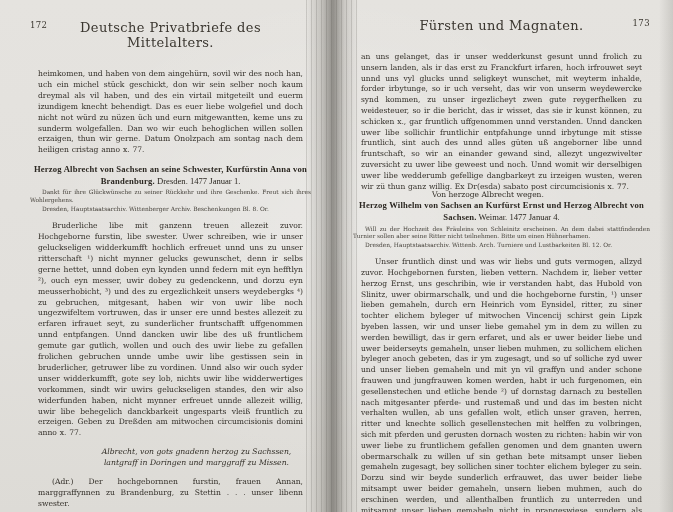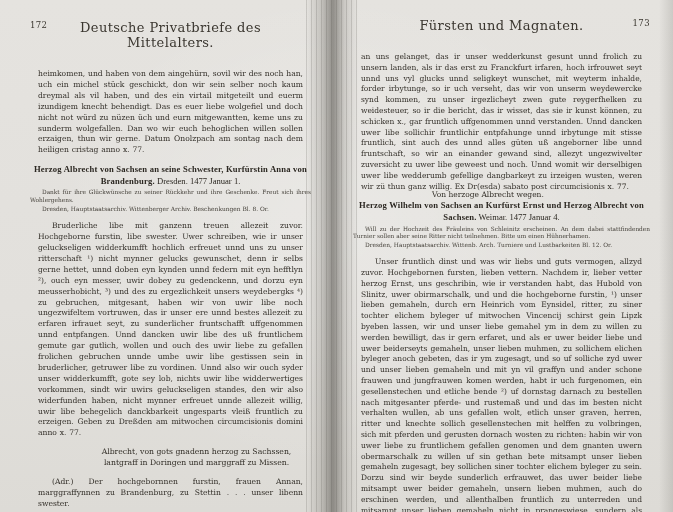--- a/index.html
+++ b/index.html
@@ -39,21 +39,21 @@
   .page-right p.body{font-size:7.5px;line-height:10.8px;}
 
   .secnum{text-align:center;font-weight:bold;font-size:9px;margin:5px 0 3px 0;color:#2e2a24;}
   .sechead{text-align:center;font-size:8.6px;line-height:11.6px;margin-bottom:1px;color:#2b2721;font-family:Liberation Serif, serif;}
   .sechead .frak{font-weight:bold;letter-spacing:0.2px;}
   .sechead .plain{font-weight:normal;}
   .date-line{font-size:8.4px;line-height:10.9px;padding-left:44px;color:#2b2721;}
   .regest{font-size:5.8px;line-height:7.4px;text-align:justify;text-indent:12px;
     color:#45413a;margin-top:2px;}
   .source{font-size:5.9px;line-height:7.4px;text-indent:12px;color:#45413a;margin:1.5px 0 2.5px 0;}
-  .sig{text-align:center;font-size:7.7px;line-height:10.9px;padding-left:52px;}
+  .sig{text-align:center;font-size:7.7px;line-height:10.9px;padding-left:52px;font-style:italic;}
   .byline{font-size:7.5px;line-height:10.8px;margin-top:-10.8px;padding-left:79px;}
   .fnrule{width:56px;border-top:0.8px solid #55514a;margin:4px 0 1.5px 12px;height:0;}
   .footnote{font-size:5.8px;line-height:7px;color:#45413a;padding-left:28px;}
   .page-right .footnote{padding-left:14px;}
 </style>
 </head>
 <body>
 
 <div class="scan">
   <div class="gutter-shadow"></div>

